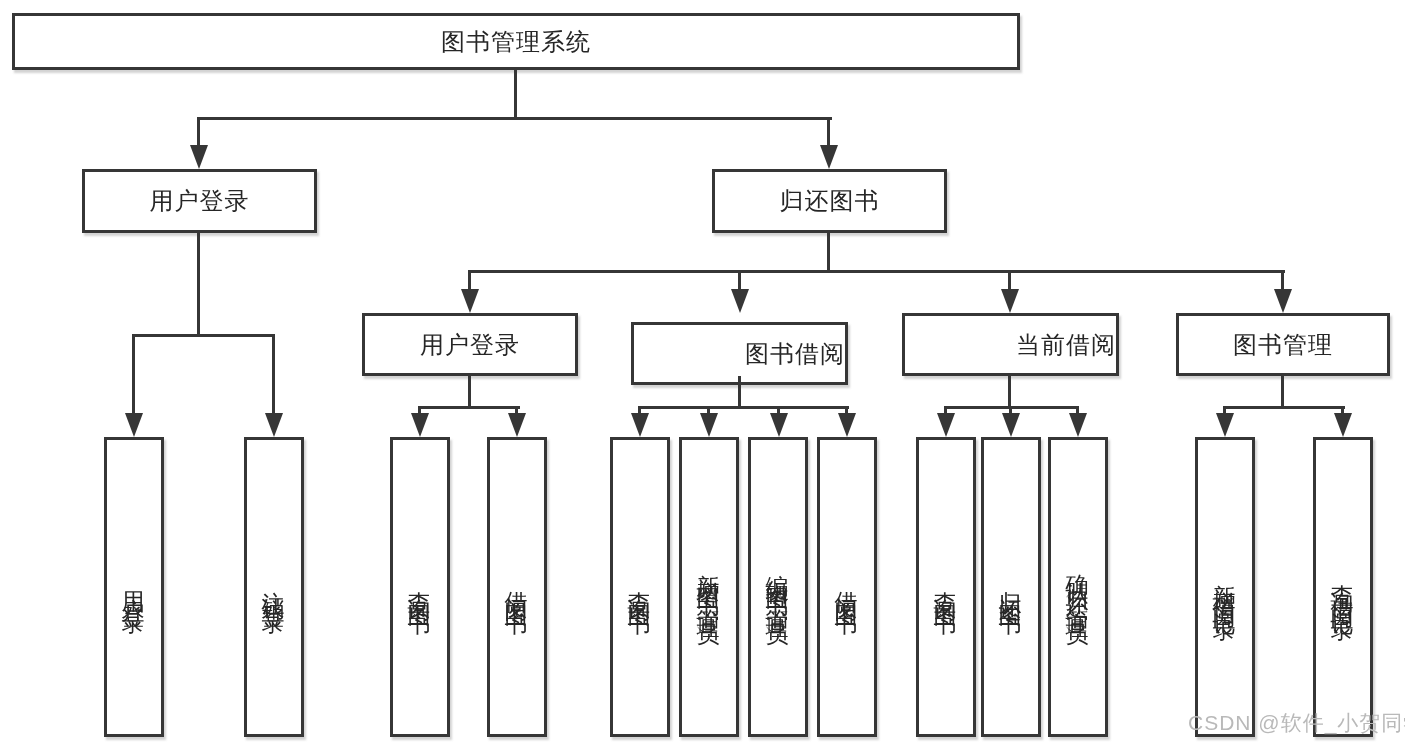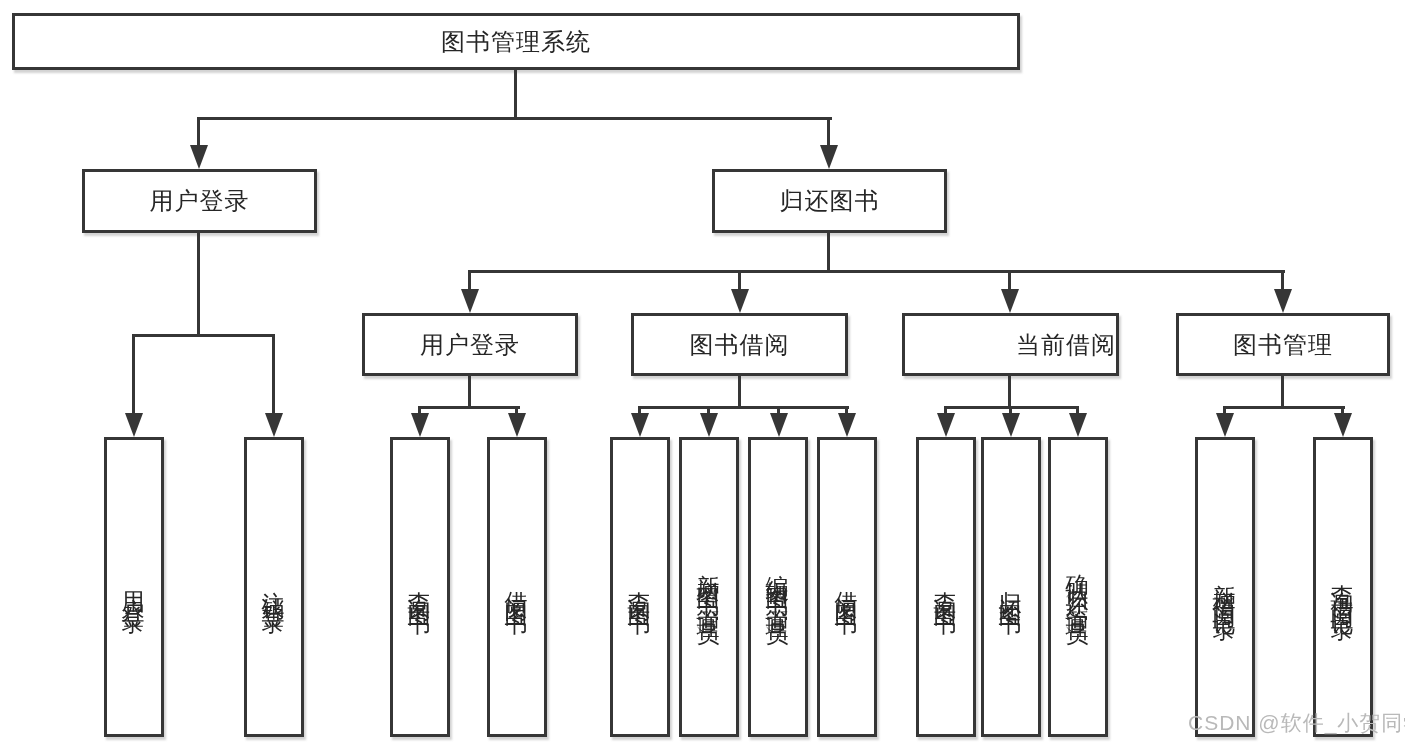--- a/index.html
+++ b/index.html
@@ -107,21 +107,21 @@
   <div class="vl" style="left:738px;top:270px;height:22px;"></div>
   <div class="ar" style="left:731px;top:289px;"></div>
   <div class="vl" style="left:1008px;top:270px;height:22px;"></div>
   <div class="ar" style="left:1001px;top:289px;"></div>
   <div class="vl" style="left:1281px;top:270px;height:22px;"></div>
   <div class="ar" style="left:1274px;top:289px;"></div>
 
   <div class="node" style="left:362px;top:313px;width:216px;height:63px;">
     <span>用户登录</span>
   </div>
-  <div class="node" style="left:631px;top:313px;width:217px;height:63px;">
+  <div class="node" style="left:631px;top:322px;width:217px;height:63px;justify-content:flex-end;">
     <span>图书借阅</span>
   </div>
   <div class="node" style="left:902px;top:313px;width:217px;height:63px;justify-content:flex-end;">
     <span>当前借阅</span>
   </div>
   <div class="node" style="left:1176px;top:313px;width:214px;height:63px;">
     <span>图书管理</span>
   </div>
 
   <div class="vl" style="left:468px;top:376px;height:33px;"></div>

